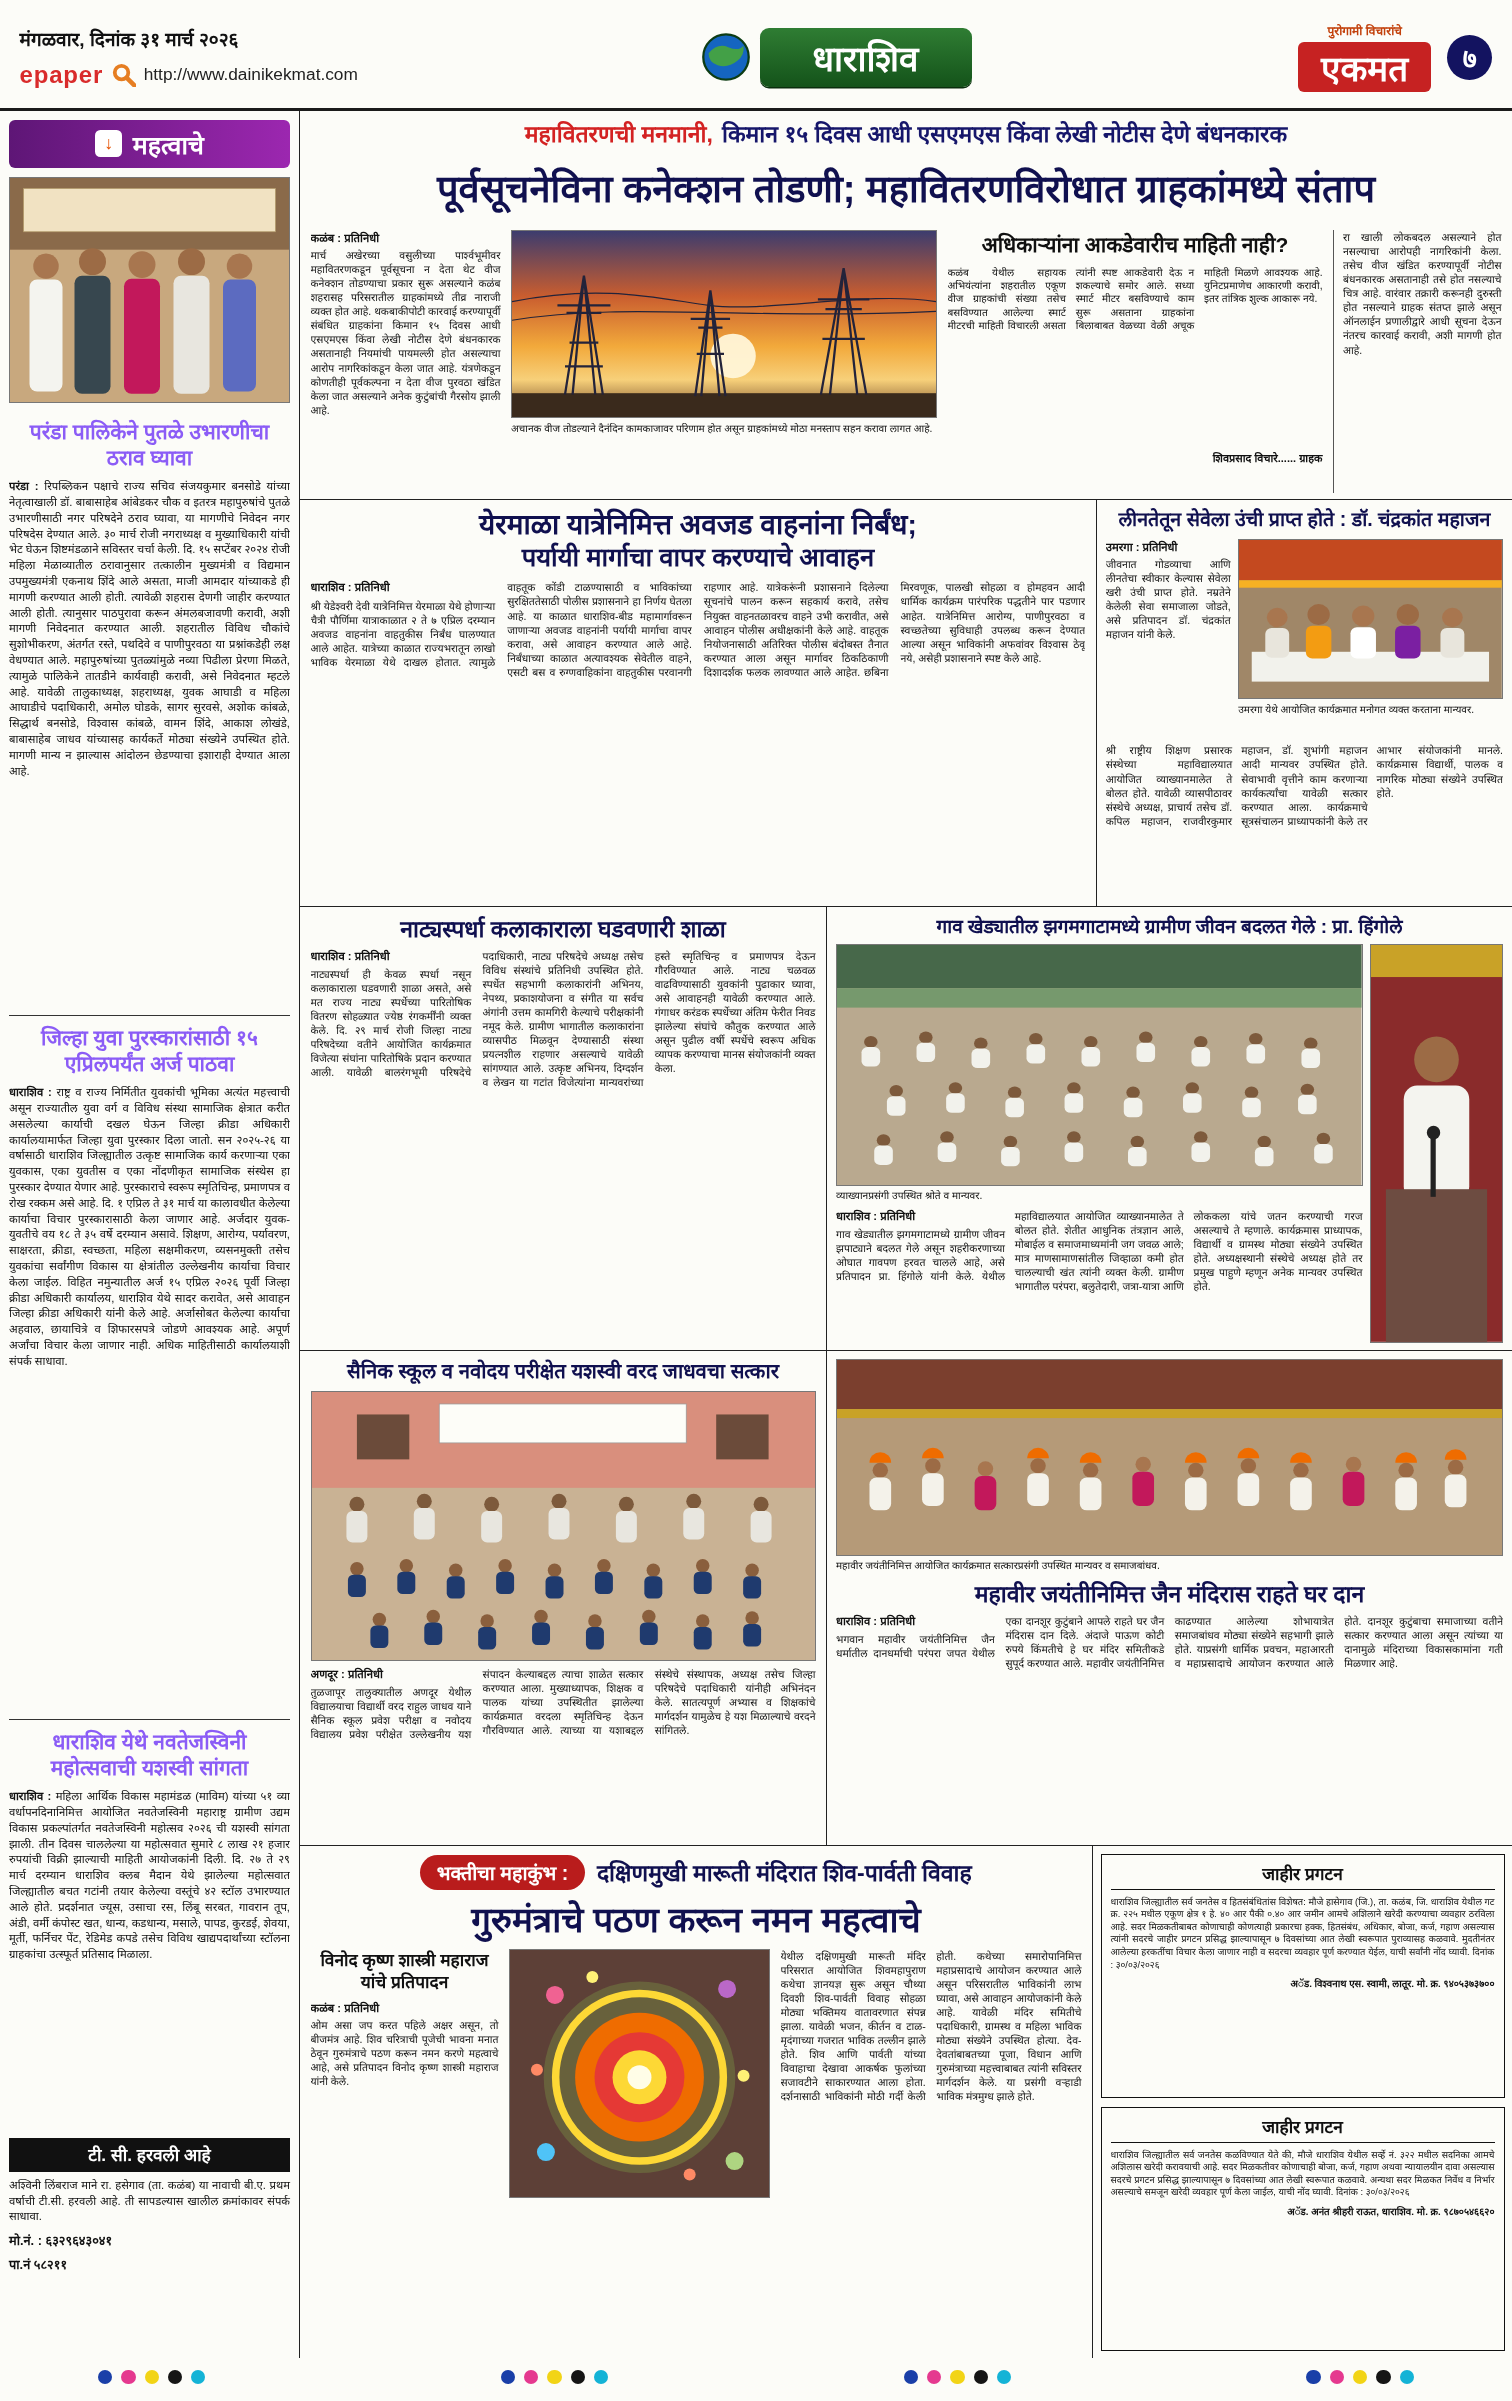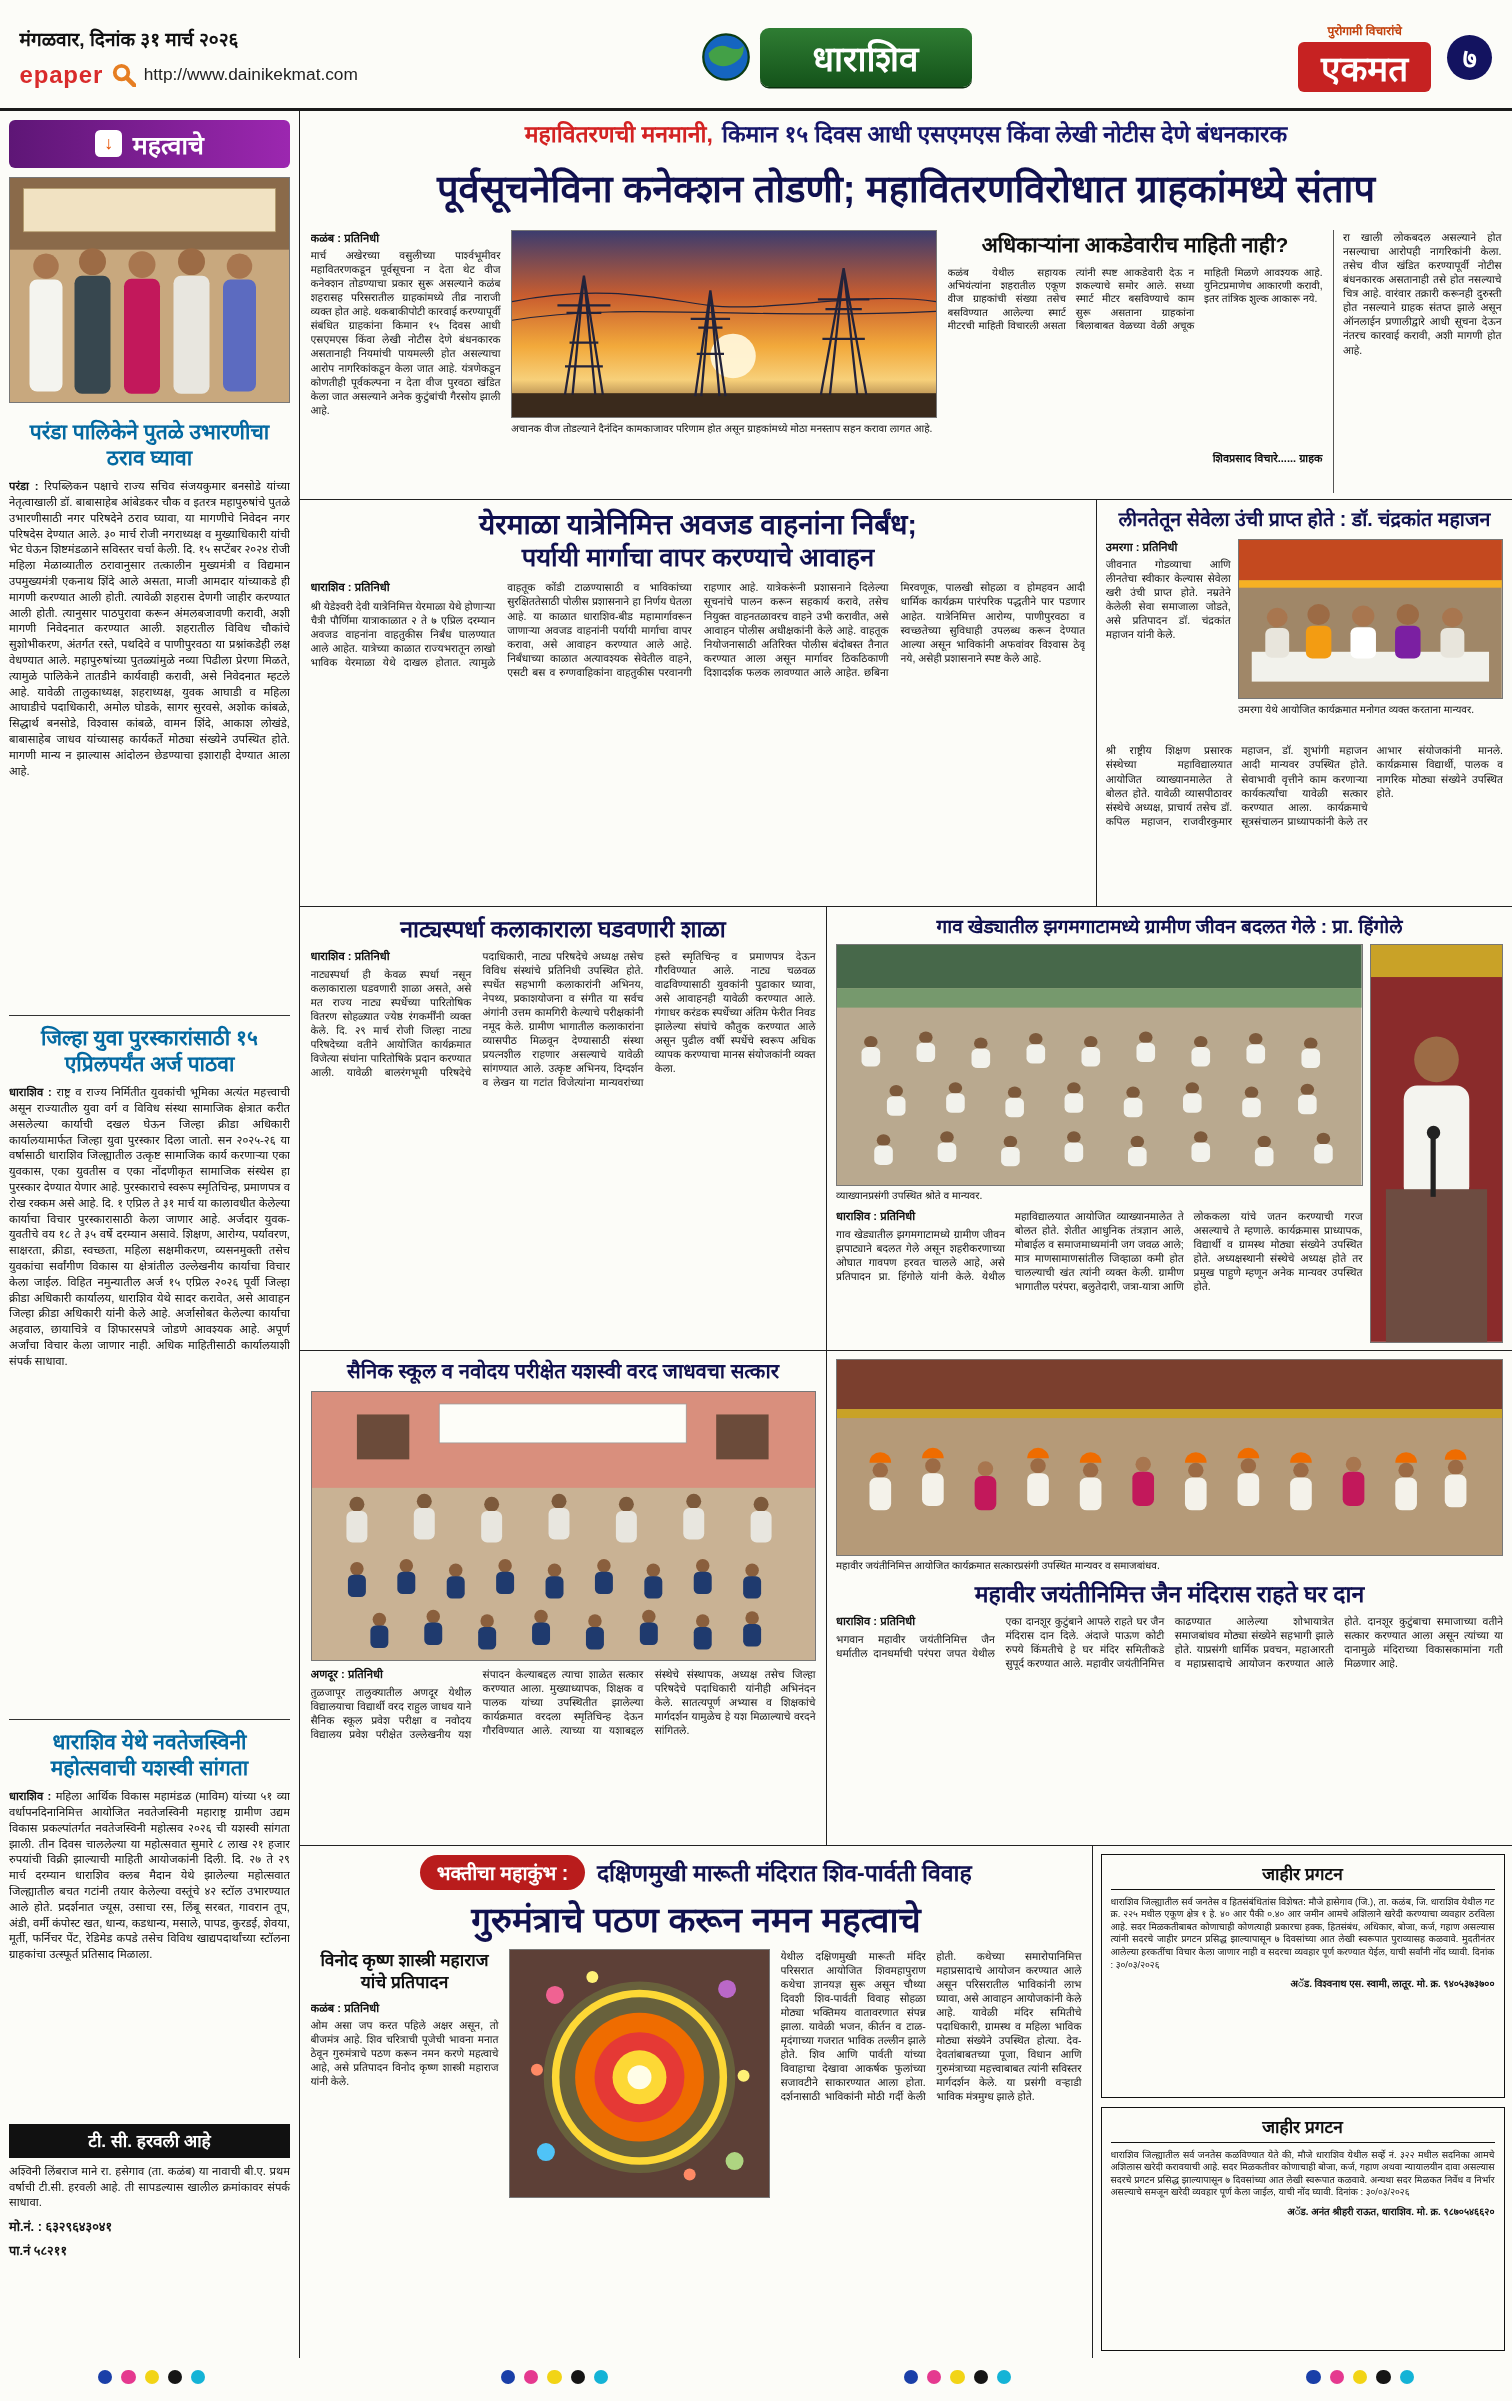--- a/index.html
+++ b/index.html
@@ -36,25 +36,25 @@
   
   .side-head { background:linear-gradient(90deg,#5e1676,#9c27b0); color:#fff; font-size:25px;
                font-weight:bold; display:flex; align-items:center; justify-content:center; gap:10.5px;
                padding:6.8px 0; border-radius:6px; }
   .dl-icon { width:27px; height:27px; background:#fff; border-radius:5.3px; color:#e65100;
              font-size:18px; font-weight:bold; display:flex; align-items:center; justify-content:center; }
   .side-photo { height:226px; margin:9px 0 7.5px; border:0.8px solid #888; }
   .side-photo svg, .ph svg { width:100%; height:100%; display:block; }
   .side-art { border-top:1.5px solid #333; padding-top:9px; margin-top:9px; }
   .side-art.first { border-top:none; margin-top:0; }
-  .side-h { color:#0369a1; font-weight:bold; font-size:21px; line-height:1.25; text-align:center; margin-bottom:7.5px; }
+  .side-h { color:#8b5cf6; font-weight:bold; font-size:21px; line-height:1.25; text-align:center; margin-bottom:7.5px; }
   .side-b { font-size:11.3px; line-height:1.4; text-align:justify; overflow:hidden; }
   .h740 { height:527px; } .h860 { height:625px; } .h430 { height:324px; }
   .dl { font-weight:bold; }
-  .tc-box { margin-top:11px; }
+  .tc-box { margin-top:25px; }
   .tc-band { background:#111; color:#fff; font-weight:bold; font-size:17.3px; text-align:center; padding:5.3px 0; }
   .tc-body { font-size:11.3px; line-height:1.4; text-align:justify; margin-top:6px; }
   .tc-phone { font-weight:bold; font-size:12.8px; margin-top:6px; }
   
   .kicker { height:44px; display:flex; align-items:center; justify-content:center; gap:9px;
             font-size:23px; font-weight:bold; }
   .kicker .red { color:#d32222; } .kicker .dark { color:#16166a; }
   .lead-h { height:69px; display:flex; align-items:center; justify-content:center; text-align:center;
             font-size:38px; font-weight:bold; color:#10104f; line-height:1.1; }
   .lead-row { height:276px; display:flex; gap:10.5px; padding:6px 10.5px; border-bottom:1.9px solid #222; }

